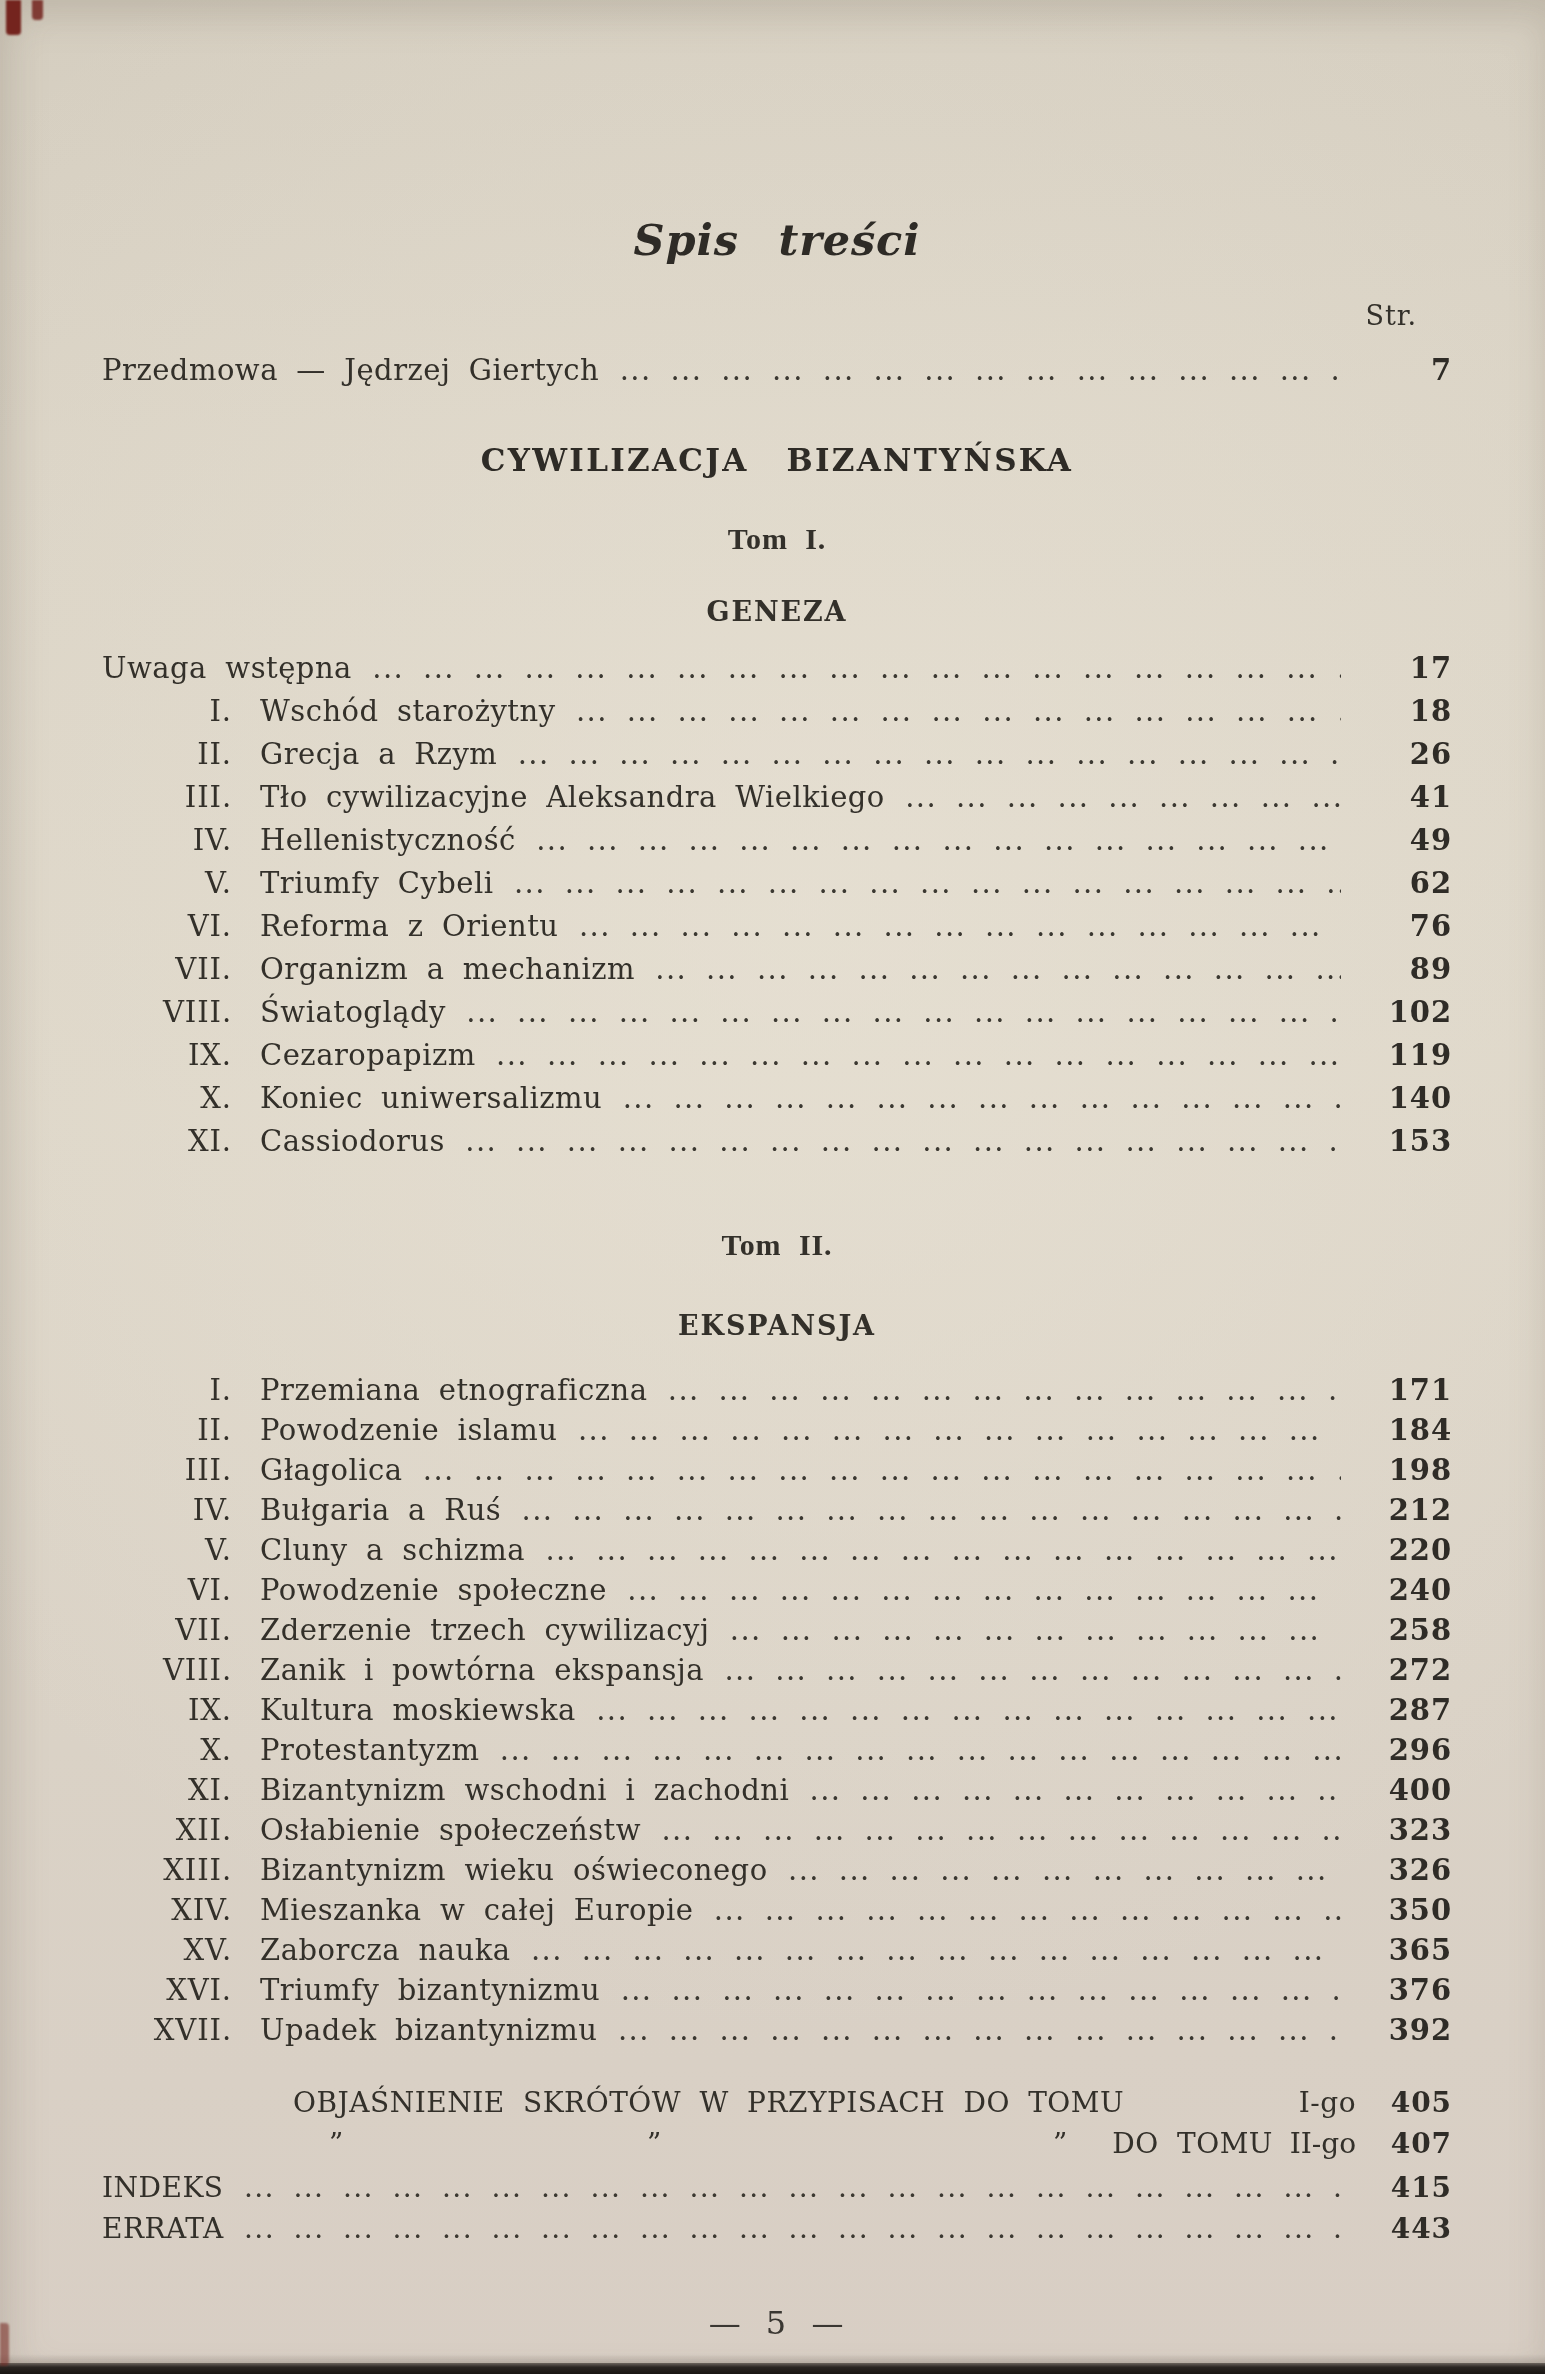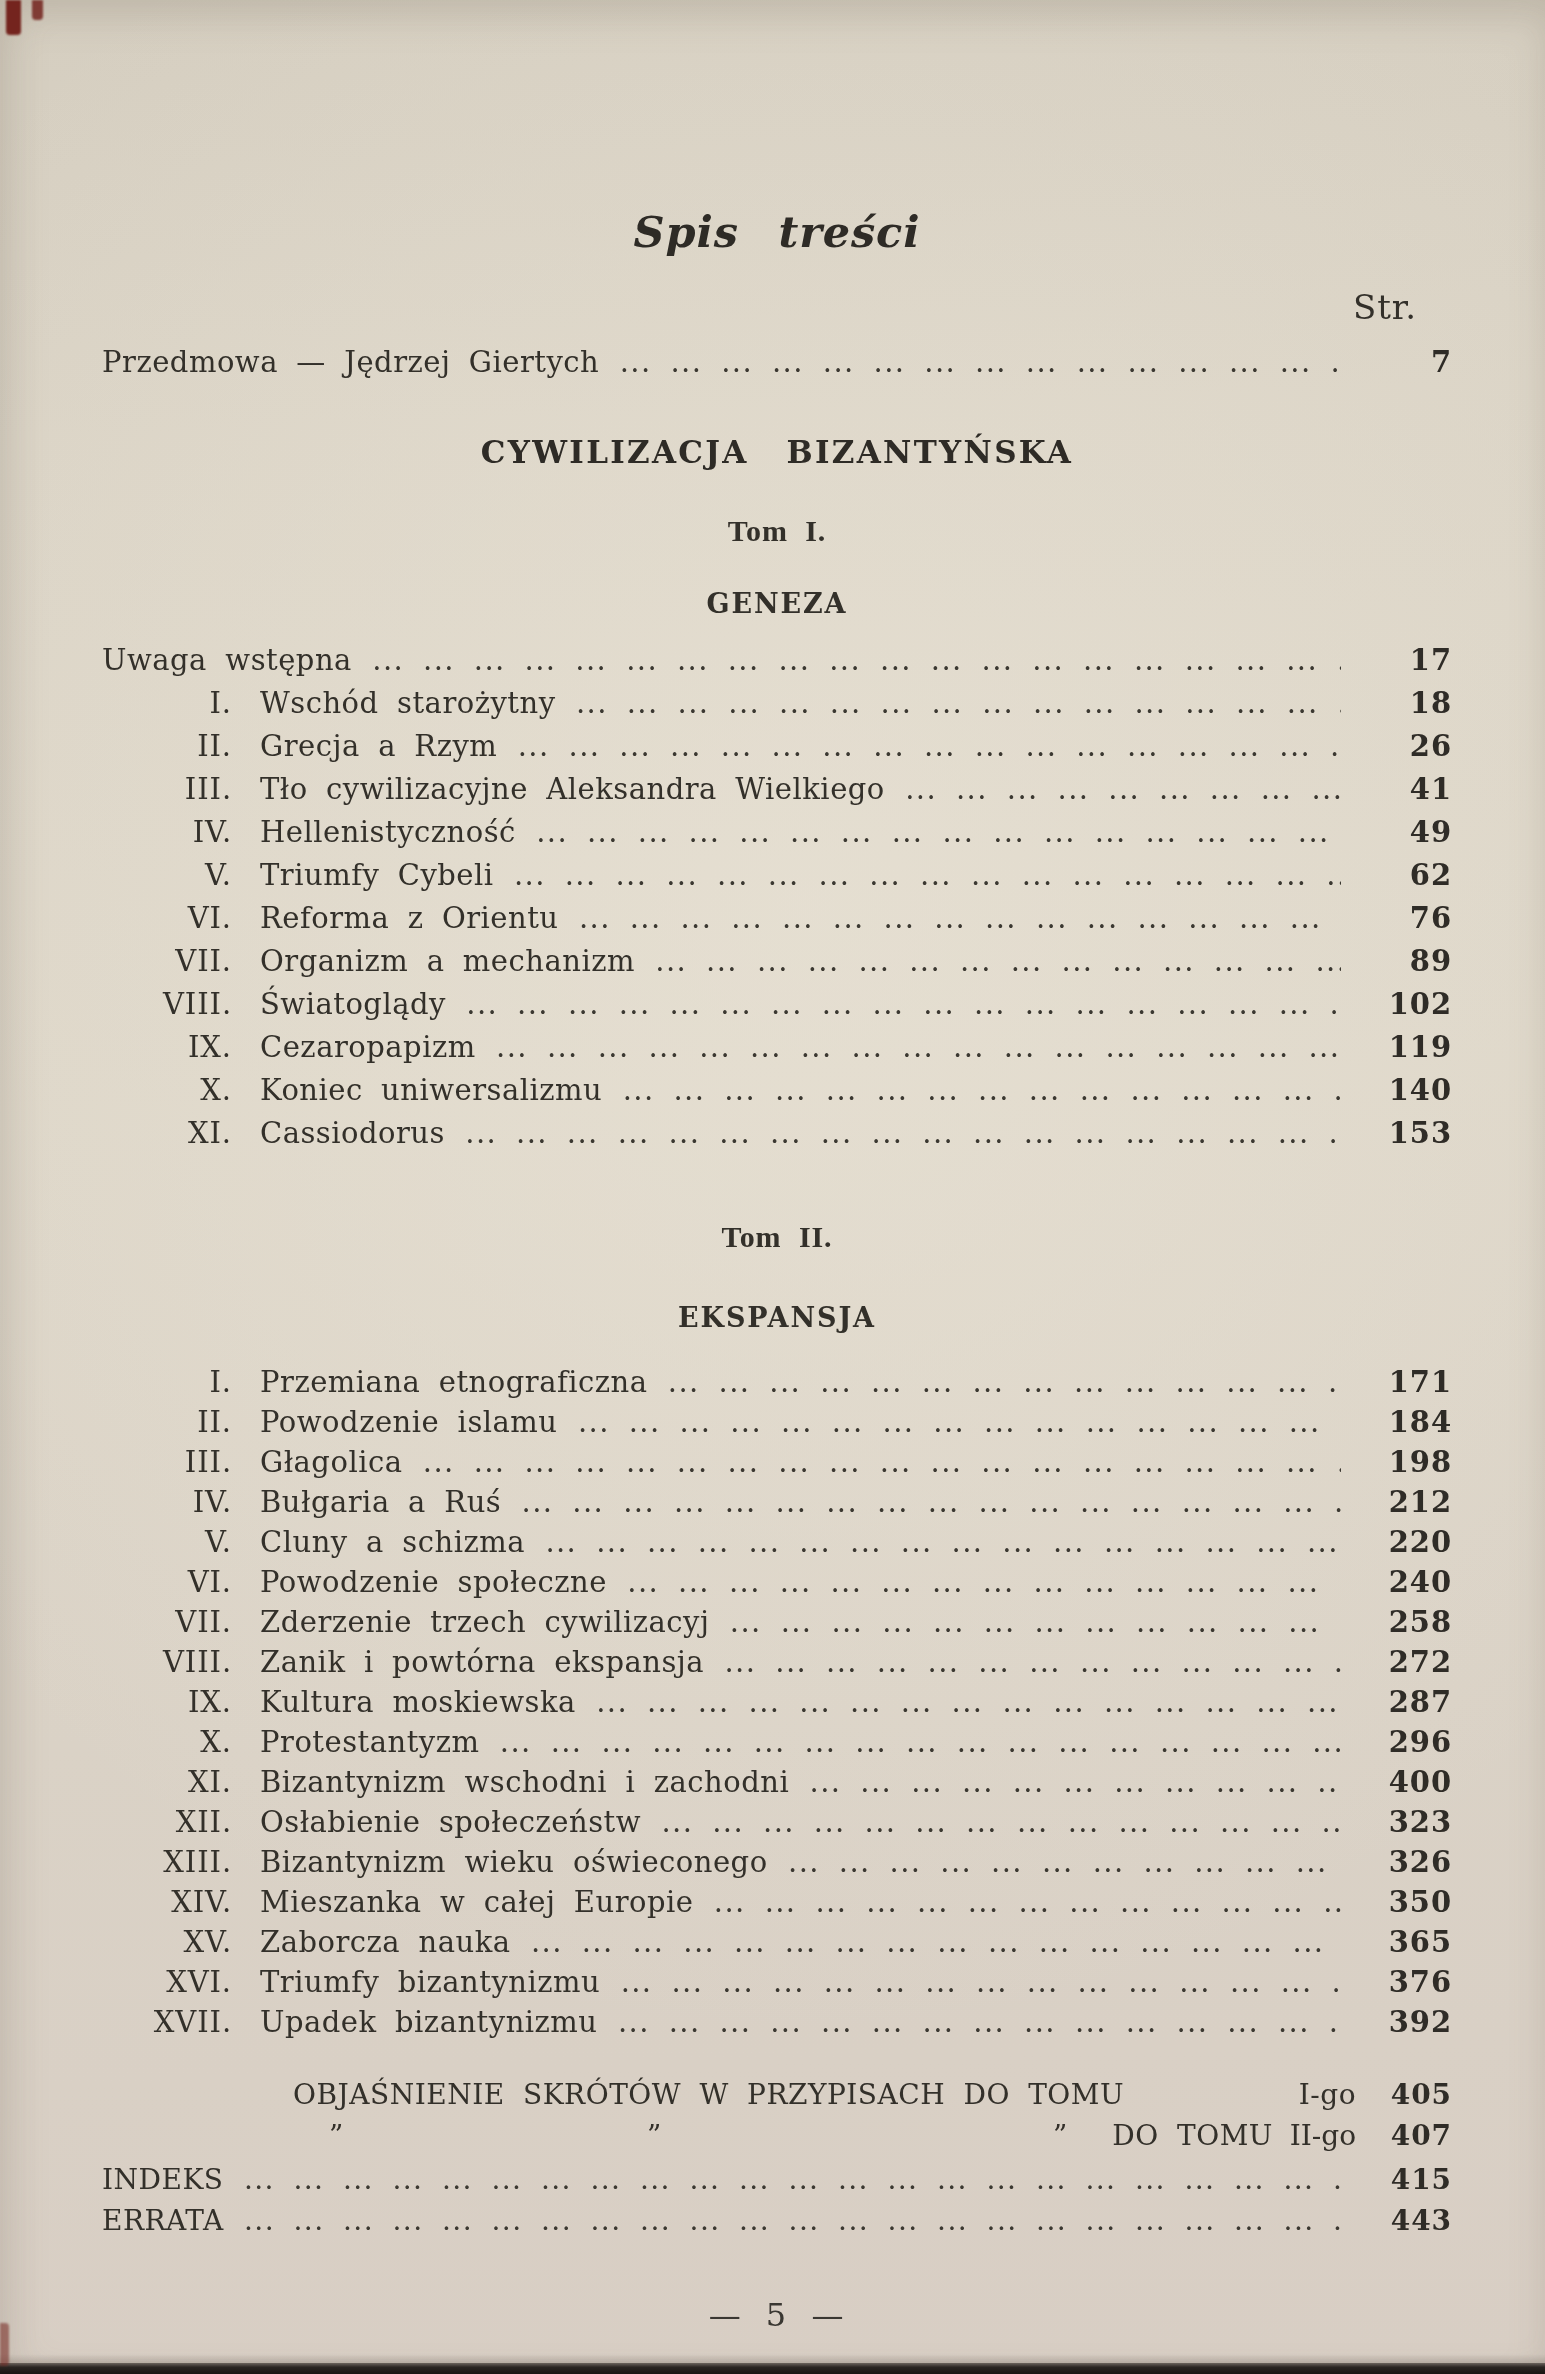--- a/index.html
+++ b/index.html
@@ -25,35 +25,35 @@
   .edge-bottom-fade {
     position: absolute; left: 0; right: 0; bottom: 12px; height: 9.3px;
     background: linear-gradient(180deg, rgba(90,80,72,0), rgba(90,80,72,.25));
   }
   .corner-mark { position: absolute; background: #74241e; filter: blur(0.9px); }
   .corner-mark.m1 { left: 5.6px; top: 0; width: 15px; height: 35px; border-radius: 0 0 3.7px 3.7px; }
   .corner-mark.m2 { left: 32px; top: 0; width: 11px; height: 20.4px; border-radius: 0 0 3.7px 3.7px; opacity: .85; }
   .corner-mark.m3 { left: 0; bottom: 9.3px; width: 9.3px; height: 43px; opacity: .55; border-radius: 0 3.7px 3.7px 0; }
 
   .content {
-    position: absolute; left: 102px; right: 93px; top: 0;
+    position: absolute; left: 102px; right: 93px; top: 8px;
   }
 
   .title {
     margin-top: 206px;
     text-align: center;
     font-size: 43px; line-height: 52px;
     font-weight: 700; font-style: italic;
     letter-spacing: 0.9px; word-spacing: .55em;
     color: #2e2b26;
   }
   .str-row {
     margin-top: 33px;
     text-align: right; padding-right: 35px;
-    font-size: 34px; line-height: 33px;
+    font-size: 27px; line-height: 33px;
     letter-spacing: 0.9px;
   }
   .row {
     display: flex; align-items: baseline;
     font-size: 29px; line-height: 43px;
     white-space: nowrap;
   }
   .row .numeral {
     flex: 0 0 130px; text-align: right; margin-right: 28px;
     letter-spacing: 0.9px;

